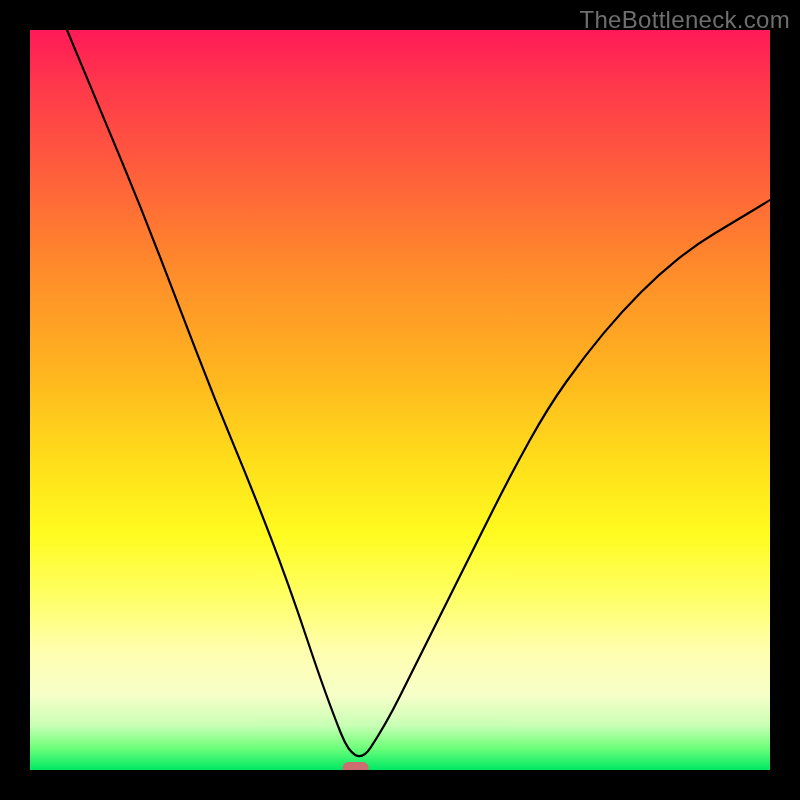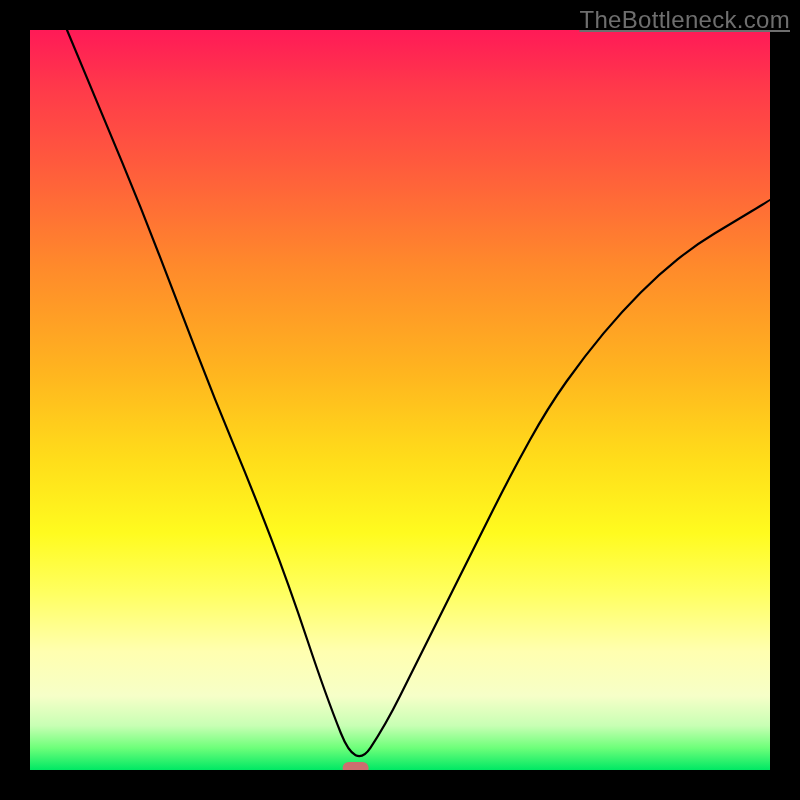--- a/index.html
+++ b/index.html
@@ -13,21 +13,20 @@
   .watermark {
     position: absolute;
     top: 6px;
     right: 10px;
     font-family: Arial, Helvetica, sans-serif;
     font-size: 24px;
     font-weight: 500;
     color: #6e6e6e;
     letter-spacing: 0.3px;
     z-index: 10;
-    text-decoration: underline;
   }
   .plot {
     position: absolute;
     left: 30px;
     top: 30px;
     width: 740px;
     height: 740px;
     background: linear-gradient(to bottom,
       #ff1a57 0%,
       #ff3a4a 8%,

